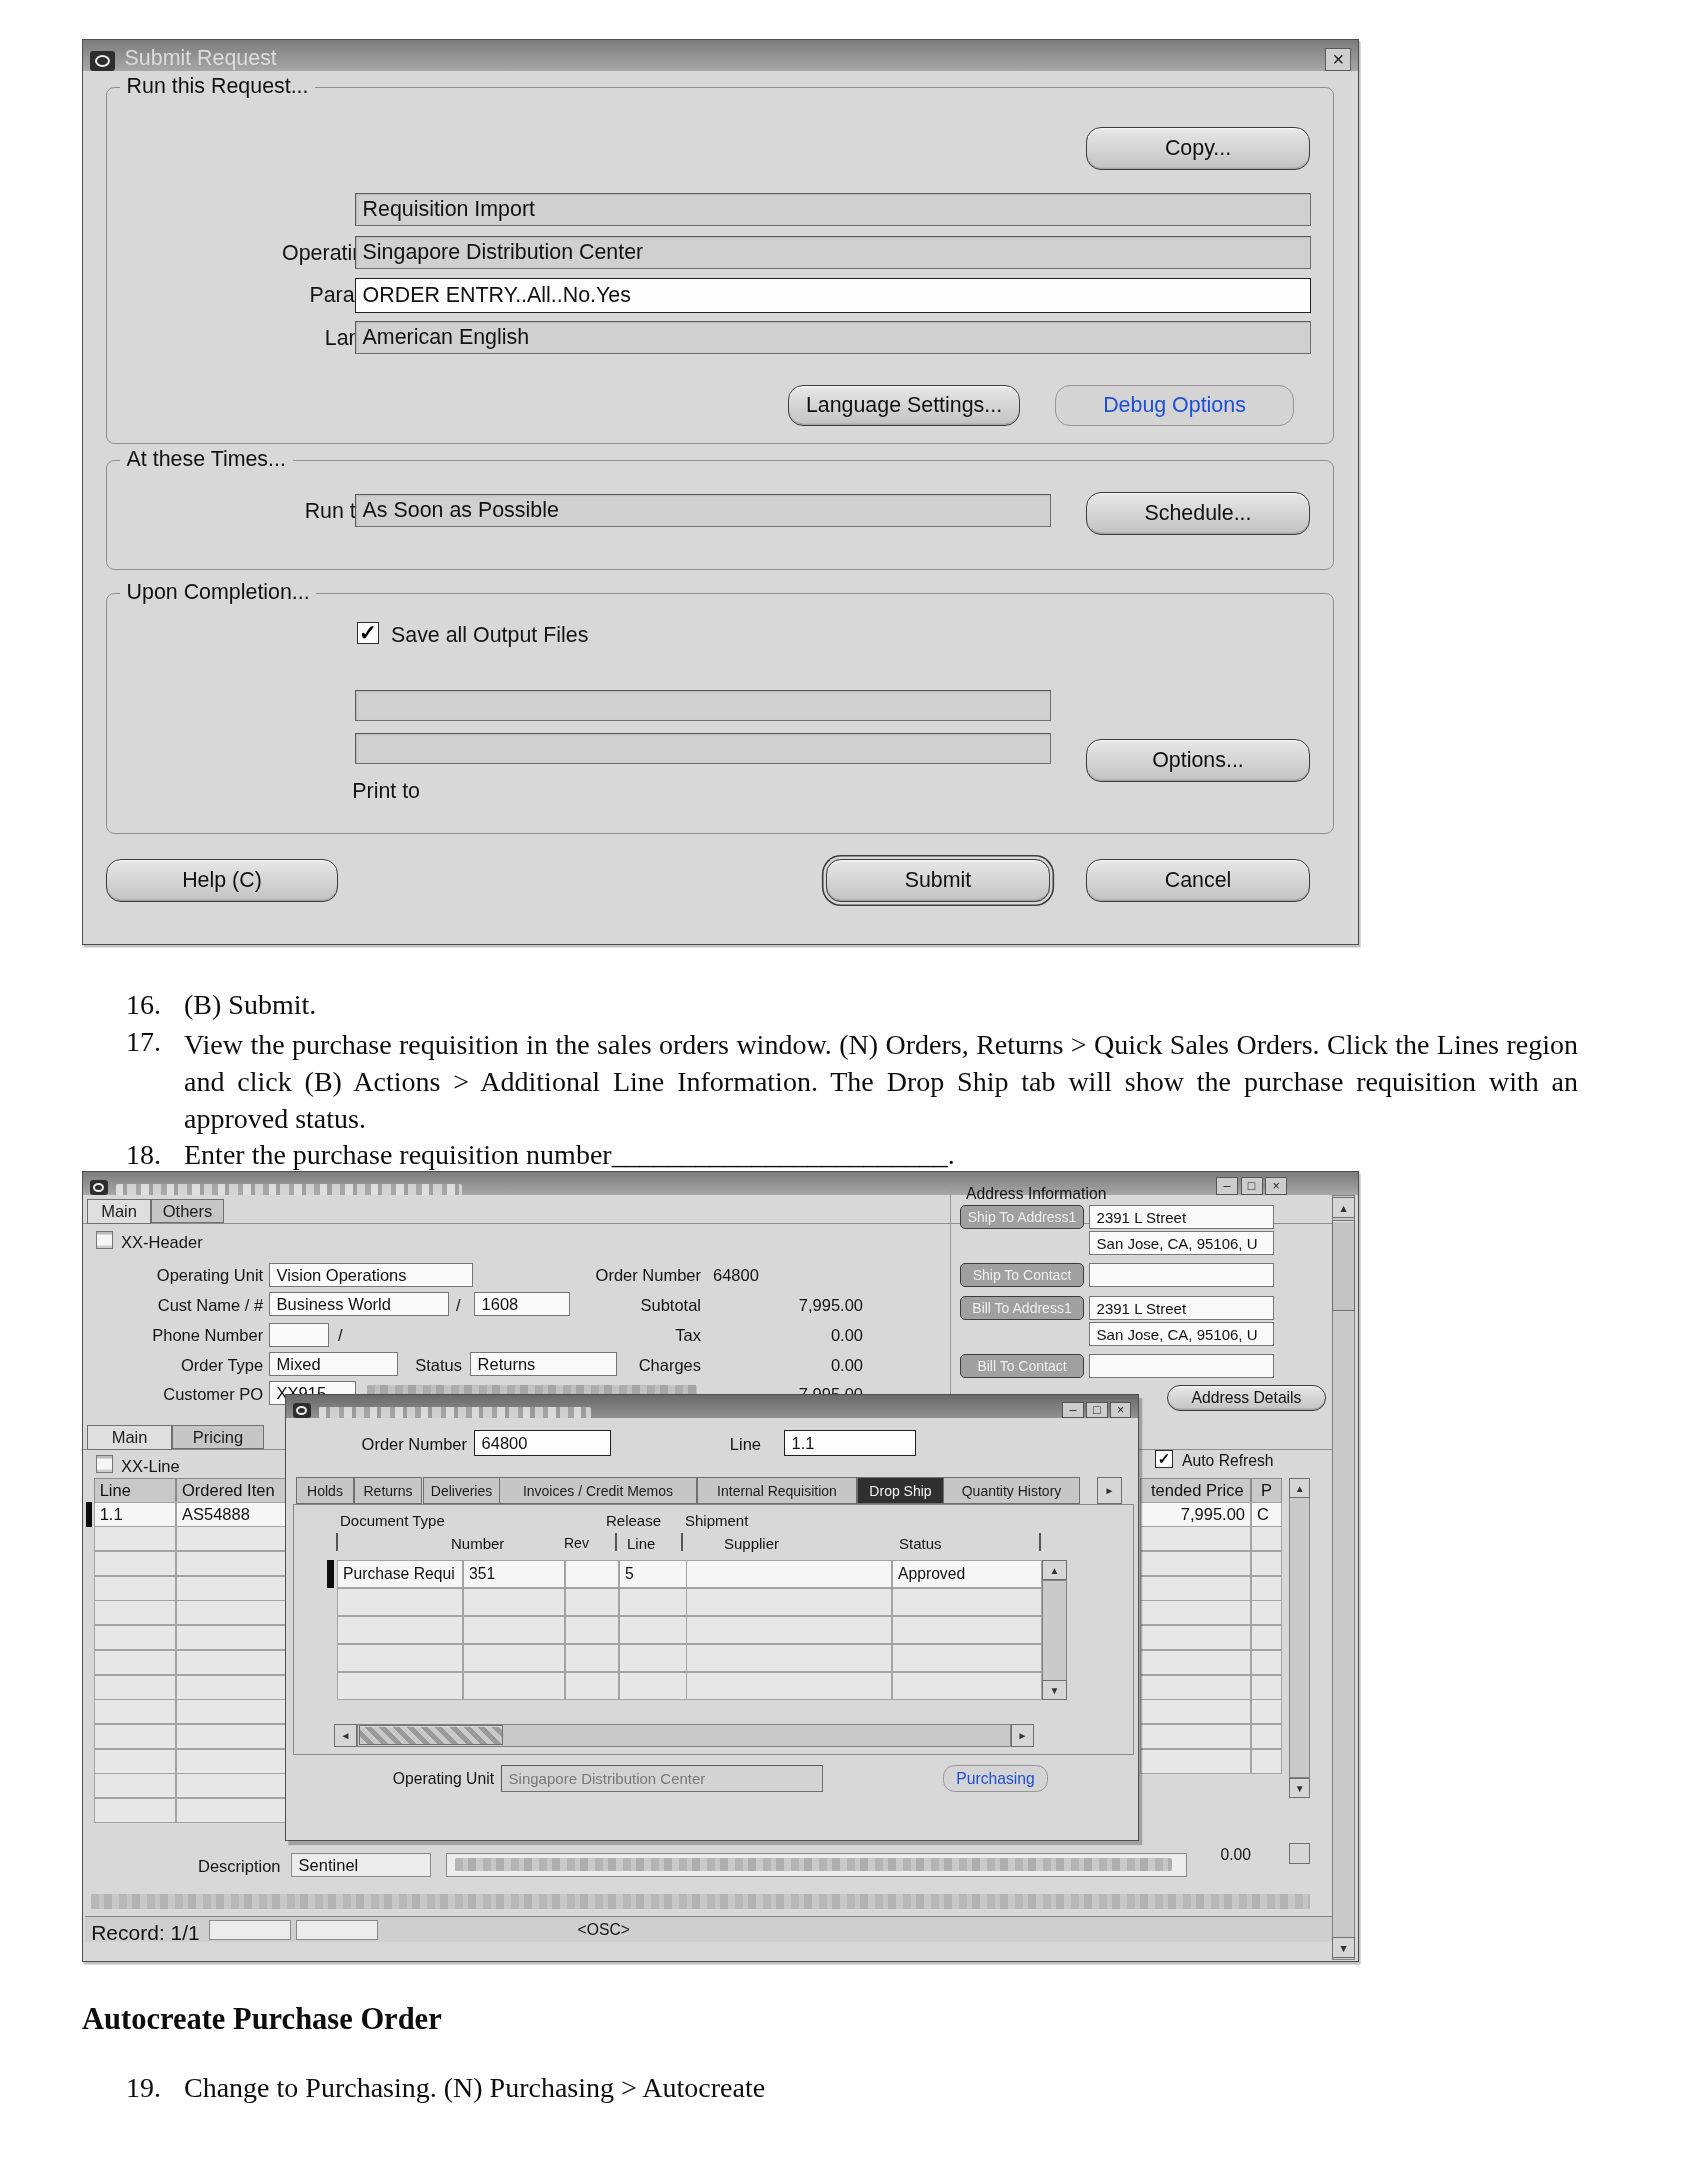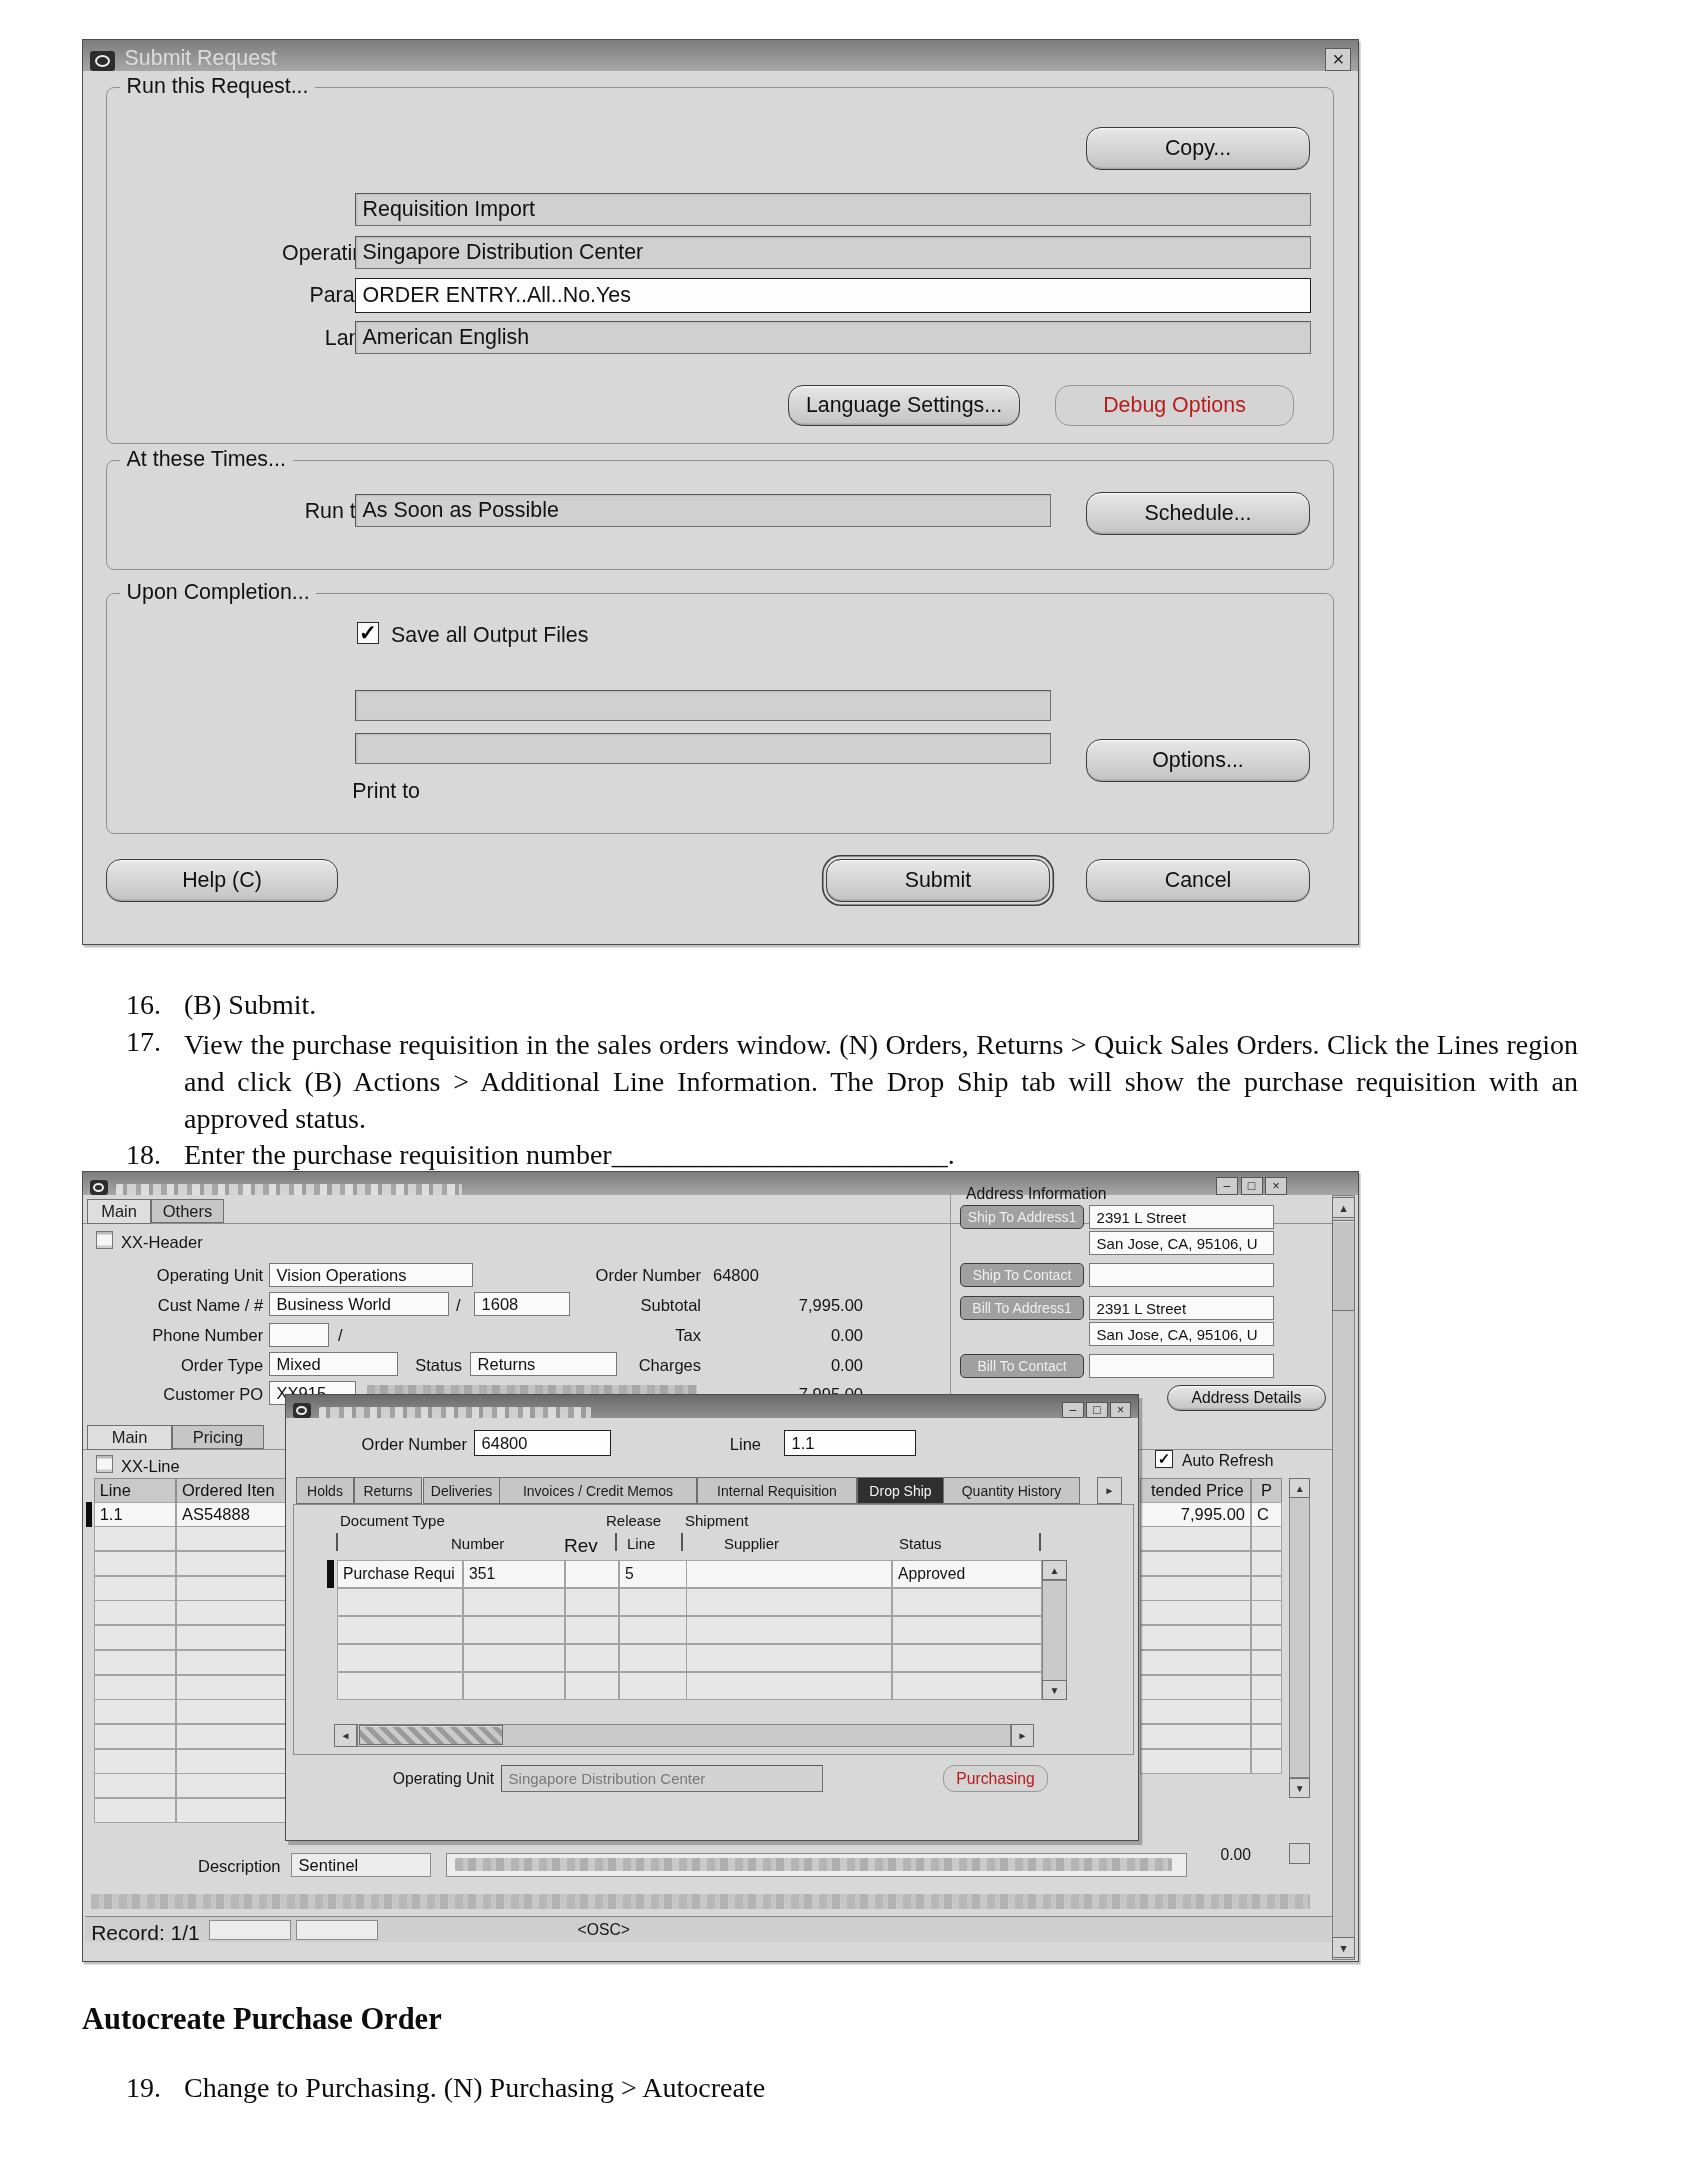--- a/index.html
+++ b/index.html
@@ -10,21 +10,21 @@
   .tbar{position:absolute;left:0;top:0;right:0;display:flex;align-items:flex-end;padding:0 6.6px;background:linear-gradient(180deg,#7c7c7c,#a7a7a7)}
   .oicon{background:#2d2d2d;border-radius:3.3px;position:relative;flex:none}
   .oicon::after{content:"";position:absolute;inset:20%;border:2.5px solid #ededed;border-radius:50%}
   .lbl{position:absolute;text-align:right;color:#141414;white-space:nowrap}
   .llbl{position:absolute;text-align:left;color:#141414;white-space:nowrap}
   .fld{position:absolute;background:#d0d0d0;border:1.6px solid #6e6e6e;border-top-color:#585858;border-left-color:#585858;display:flex;align-items:center;padding:0 6.6px;overflow:hidden;white-space:nowrap;box-shadow:inset 0.8px 0.8px 1.6px #b5b5b5}
   .fld.white{background:#fdfdfd;border:1.6px solid #202020;box-shadow:none}
   .fld.thin{border-width:0.8px;background:#ececec;border-color:#8a8a8a;box-shadow:none}
   .fld.wfield{border-width:0.8px;background:#fafafa;border-color:#777;box-shadow:none}
   .obtn{position:absolute;display:flex;align-items:center;justify-content:center;background:linear-gradient(180deg,#e7e7e7,#c3c3c3);border:1.6px solid #3c3c3c;border-radius:15px;color:#101010;box-shadow:inset 0 1.6px 0 #f3f3f3,inset 0 -1.6px 0 #a5a5a5;white-space:nowrap}
-  .obtn.dis{color:#b91c1c;border-color:#969696;background:#d4d4d4;box-shadow:none}
+  .obtn.dis{color:#1d4ed8;border-color:#969696;background:#d4d4d4;box-shadow:none}
   .obtn.def{box-shadow:0 0 0 2.5px #d8d8d8,0 0 0 4.1px #3c3c3c,inset 0 1.6px 0 #f3f3f3,inset 0 -1.6px 0 #a5a5a5}
   .gbox{position:absolute;border:1.6px solid #8f8f8f;border-radius:8.2px}
   .gleg{position:absolute;top:-14px;left:13px;background:#d8d8d8;padding:0 6.6px;white-space:nowrap}
   .chk{position:absolute;background:#fbfbfb;border:1.6px solid #2c2c2c;display:flex;align-items:center;justify-content:center;font-weight:bold;color:#000}
   .streak{position:absolute;opacity:.6;border-radius:1.6px;background:repeating-linear-gradient(90deg,#8f8f8f 0 8.2px,#adadad 8.2px 13px,#858585 13px 21.4px,#b3b3b3 21.4px 28px)}
   .streakL{position:absolute;opacity:.85;border-radius:1.6px;background:repeating-linear-gradient(90deg,#e9e9e9 0 7.4px,#9f9f9f 7.4px 11.5px,#dcdcdc 11.5px 20px,#a8a8a8 20px 25.5px)}
   .gh{position:absolute;background:#c9c9c9;border:0.8px solid #8d8d8d;display:flex;align-items:center;padding:0 5px;overflow:hidden;white-space:nowrap}
   .gc{position:absolute;background:#e7e7e7;border:0.8px solid #a3a3a3;display:flex;align-items:center;padding:0 5px;overflow:hidden;white-space:nowrap}
   .gc.v{background:#f6f6f6}
   .sb{position:absolute;background:#cacaca;border:0.8px solid #828282}
@@ -298,21 +298,21 @@
     <div class="tab" style="left:657px;top:82px;width:137px;height:27px;font-size:14px">Quantity History</div>
     <div class="sbtn" style="left:811px;top:82px;width:25px;height:27px;font-size:10px">►</div>
 
     <div class="abs" style="left:6.6px;top:109px;width:841px;height:251px;border:0.8px solid #8a8a8a"></div>
 
     <div class="llbl" style="left:54px;top:117px;font-size:15px">Document Type</div>
     <div class="llbl" style="left:320px;top:117px;font-size:15px">Release</div>
     <div class="llbl" style="left:399px;top:117px;font-size:15px">Shipment</div>
 
     <div class="llbl" style="left:165px;top:140px;font-size:15px">Number</div>
-    <div class="llbl" style="left:278px;top:140px;font-size:19px">Rev</div>
+    <div class="llbl" style="left:278px;top:140px;font-size:14px">Rev</div>
     <div class="llbl" style="left:341px;top:140px;font-size:15px">Line</div>
     <div class="llbl" style="left:438px;top:140px;font-size:15px">Supplier</div>
     <div class="llbl" style="left:613px;top:140px;font-size:15px">Status</div>
     <div class="vline" style="left:50px;top:138px;width:1.6px;height:18px;background:#555"></div>
     <div class="vline" style="left:329px;top:138px;width:1.6px;height:18px;background:#555"></div>
     <div class="vline" style="left:395px;top:138px;width:1.6px;height:18px;background:#555"></div>
     <div class="vline" style="left:753px;top:138px;width:1.6px;height:18px;background:#555"></div>
 
     <div class="bar" style="left:41px;top:165px;width:7.4px;height:28px"></div>
     <div class="gc v" style="left:51px;top:165px;width:126px;height:28px">Purchase Requi</div>

